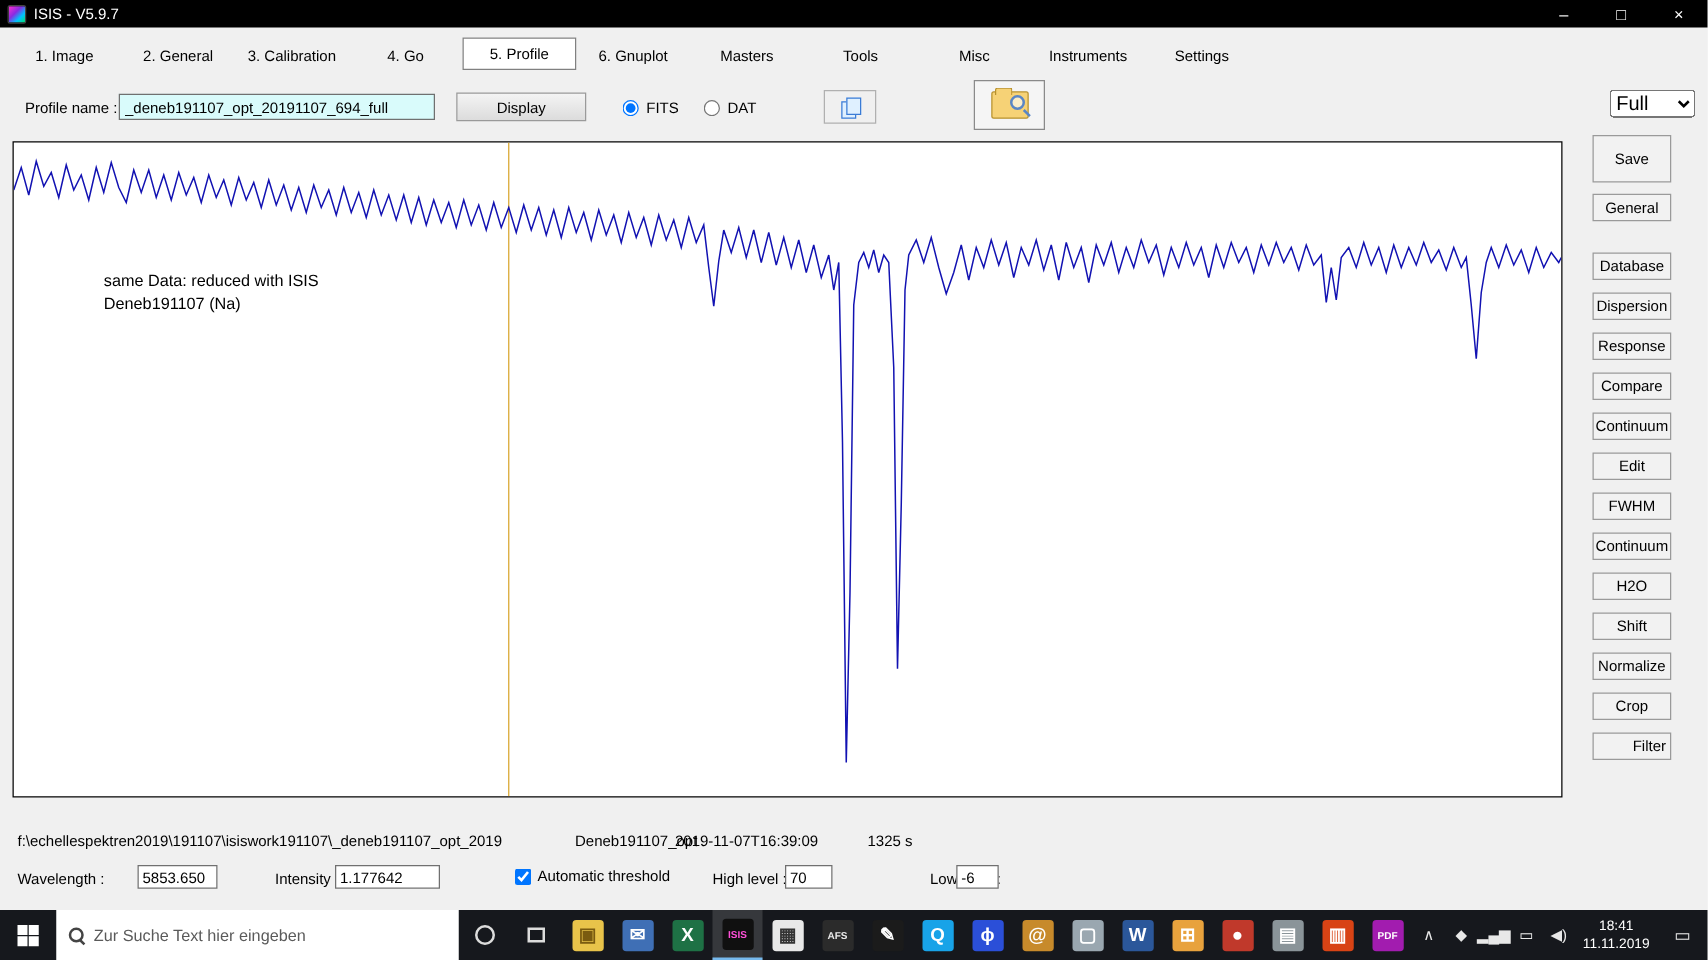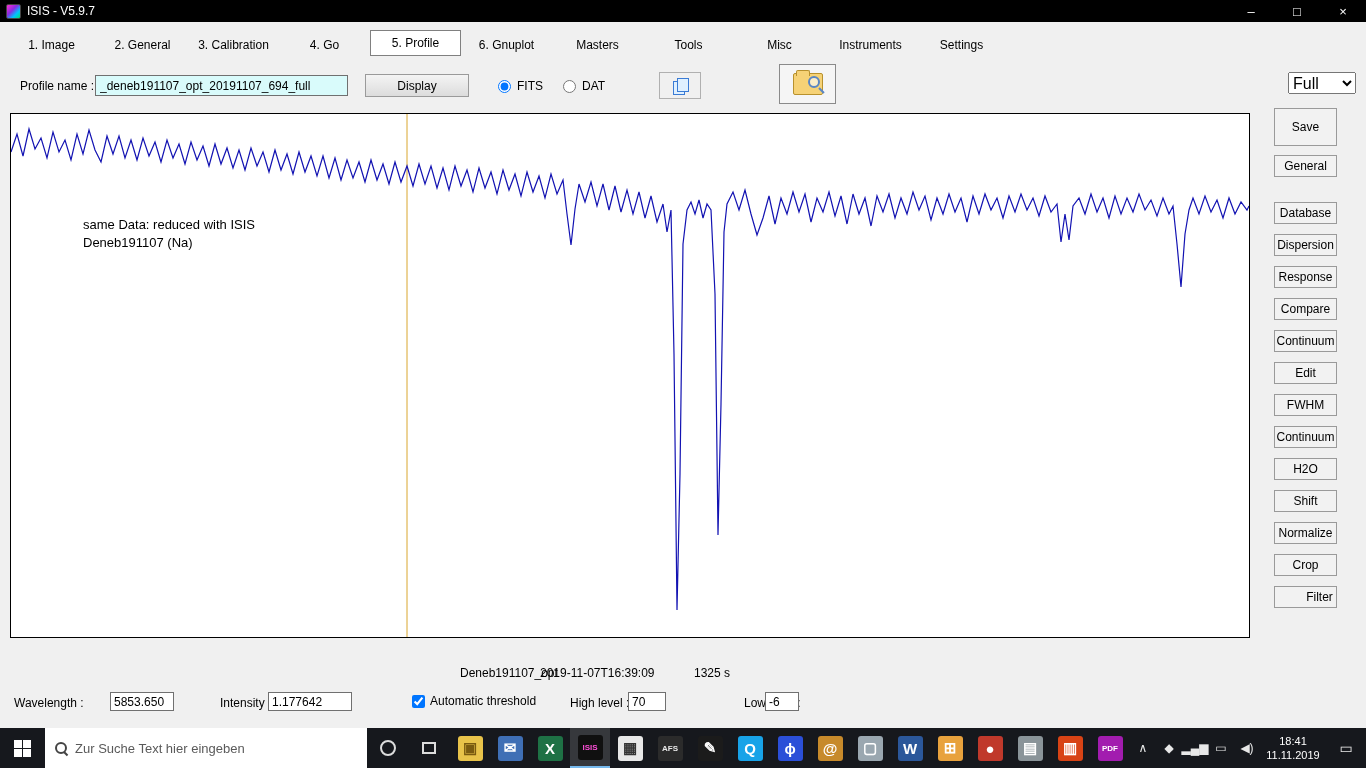--- a/index.html
+++ b/index.html
@@ -147,20 +147,21 @@
       <div class="side-btn" style="top: 362px; height: 22px;">Edit</div>
       <div class="side-btn" style="top: 394px; height: 22px;">FWHM</div>
       <div class="side-btn" style="top: 426px; height: 22px;">Continuum</div>
       <div class="side-btn" style="top: 458px; height: 22px;">H2O</div>
       <div class="side-btn" style="top: 490px; height: 22px;">Shift</div>
       <div class="side-btn" style="top: 522px; height: 22px;">Normalize</div>
       <div class="side-btn" style="top: 554px; height: 22px;">Crop</div>
       <div class="side-btn" style="top: 586px; height: 22px; padding-left: 28px;">Filter</div>
     </div>
 
+  <div class="status-text path-clip" style="left:14px;">f:\echellespektren2019\191107\isiswork191107\_deneb191107_opt_2019</div>
   <div class="status-text" style="left:460px;">Deneb191107_opt</div>
   <div class="status-text" style="left:540px;">2019-11-07T16:39:09</div>
   <div class="status-text" style="left:694px;">1325 s</div>
 
   <div class="readout-lbl" style="left:14px;">Wavelength :</div>
   <input class="readout-input" style="left: 110px; width: 64px;" value="5853.650">
   <div class="readout-lbl" style="left:220px;">Intensity :</div>
   <input class="readout-input" style="left: 268px; width: 84px;" value="1.177642">
   <div class="chk-wrap">
     <input type="checkbox" id="auto-th" checked="" style="">

